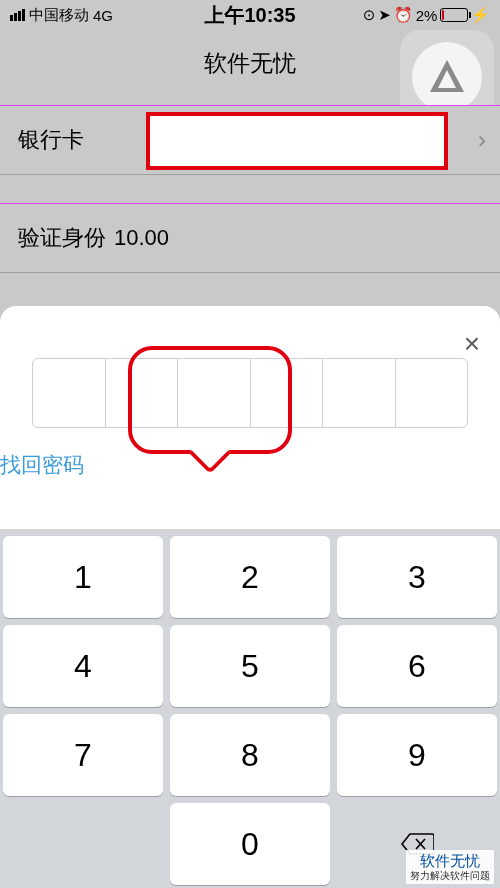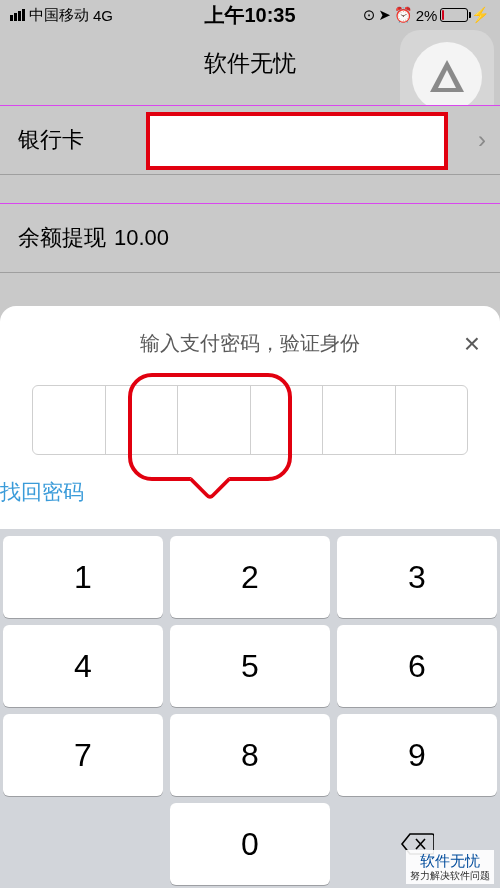--- a/index.html
+++ b/index.html
@@ -94,26 +94,25 @@
 </div>
 
 <div class="row">
   <span class="row-label">银行卡</span>
   <div class="bankcard-highlight"></div>
   <span class="row-chevron">›</span>
 </div>
 <div class="row-spacer"></div>
 
 <div class="row">
-  <span class="row-label">余额提现</span>
+  <span class="row-label">验证身份</span>
   <span class="row-value">10.00</span>
 </div>
 
 <div class="modal">
-  <div class="modal-title">输入支付密码，验证身份</div>
   <div class="modal-close">×</div>
 
   <div style="position:relative; width:436px; margin:28px auto 0;">
     <div class="pwd-row" style="margin:0;">
       <div class="pwd-cell"></div>
       <div class="pwd-cell"></div>
       <div class="pwd-cell"></div>
       <div class="pwd-cell"></div>
       <div class="pwd-cell"></div>
       <div class="pwd-cell"></div>

